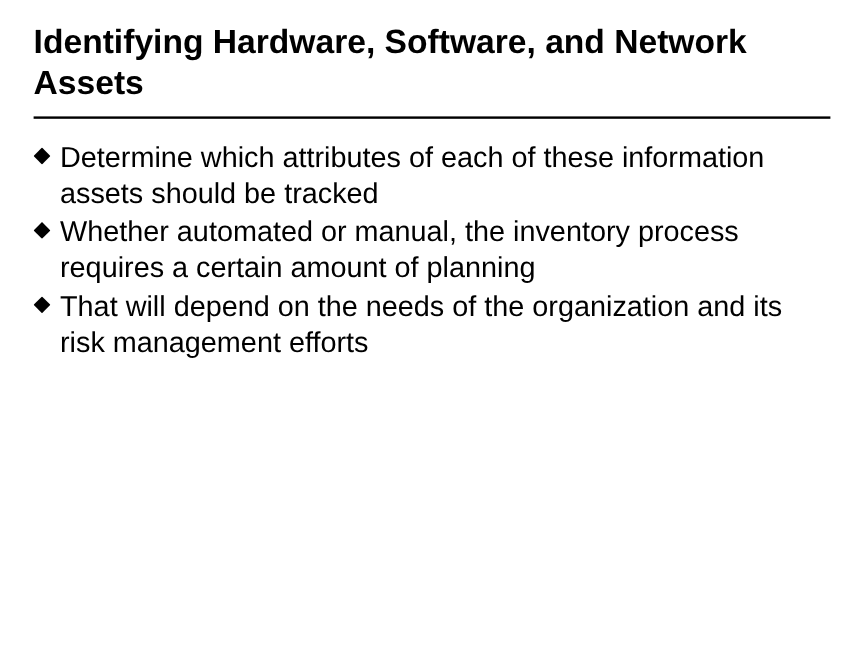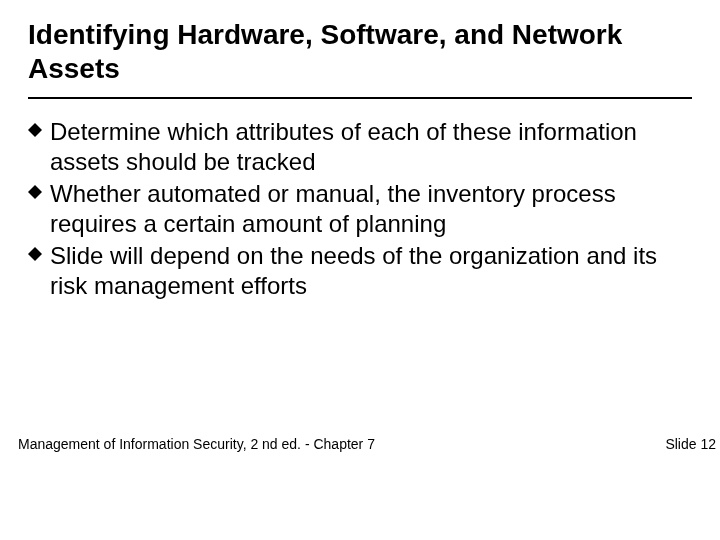--- a/index.html
+++ b/index.html
@@ -75,22 +75,18 @@
           </svg>
       </span>
       <span>Whether automated or manual, the inventory process requires a certain amount of planning</span>
     </li>
     <li>
       <span class="diamond">
         <svg viewBox="0 0 14 14" width="14" height="14">
             <polygon points="7,0 14,7 7,14 0,7" fill="#000"></polygon>
           </svg>
       </span>
-      <span>Slide will depend on the needs of the organization and its risk management efforts</span>
+      <span>That will depend on the needs of the organization and its risk management efforts</span>
     </li>
   </ul>
 
-  <div class="footer">
-    <span>Management of Information Security, 2 nd ed. - Chapter 7</span>
-    <span>Slide 12</span>
-  </div>
 
 </div>
 
 </body></html>

